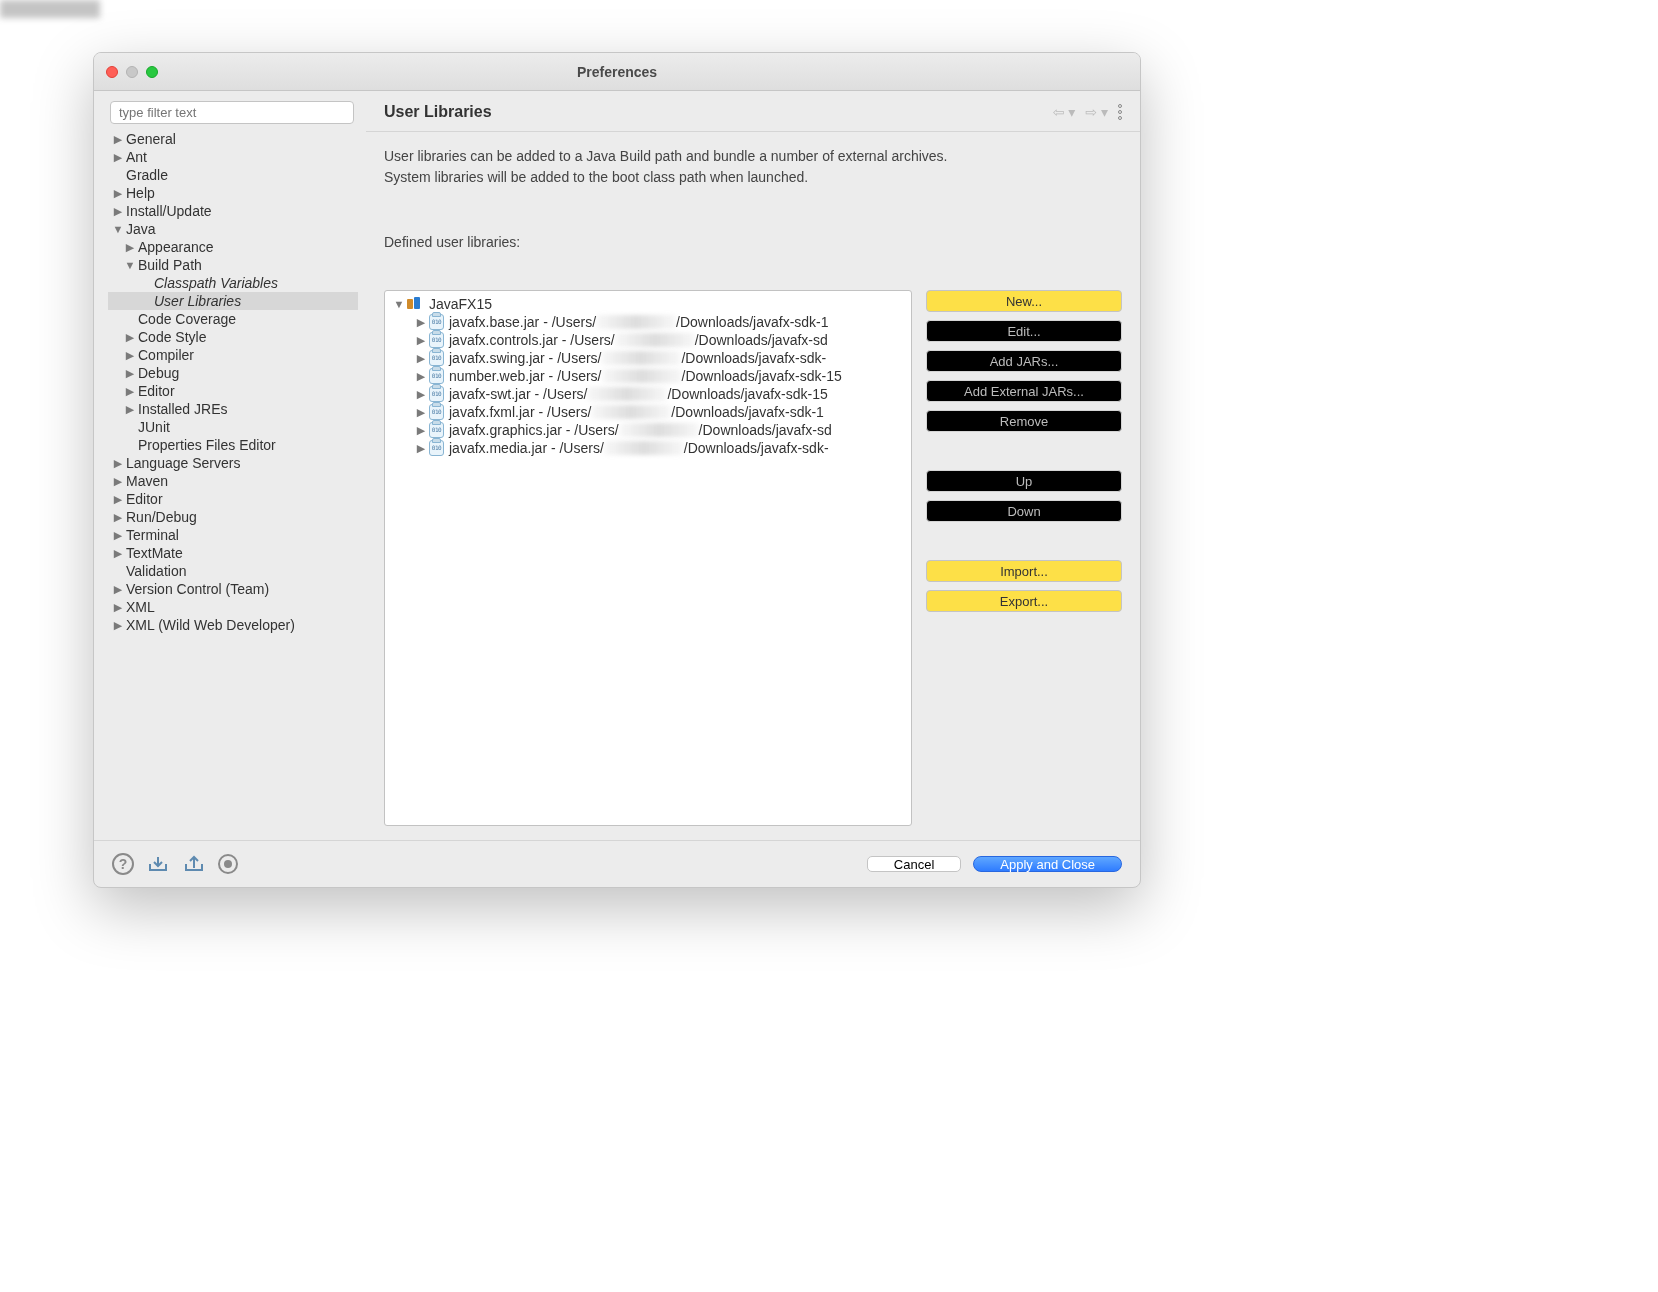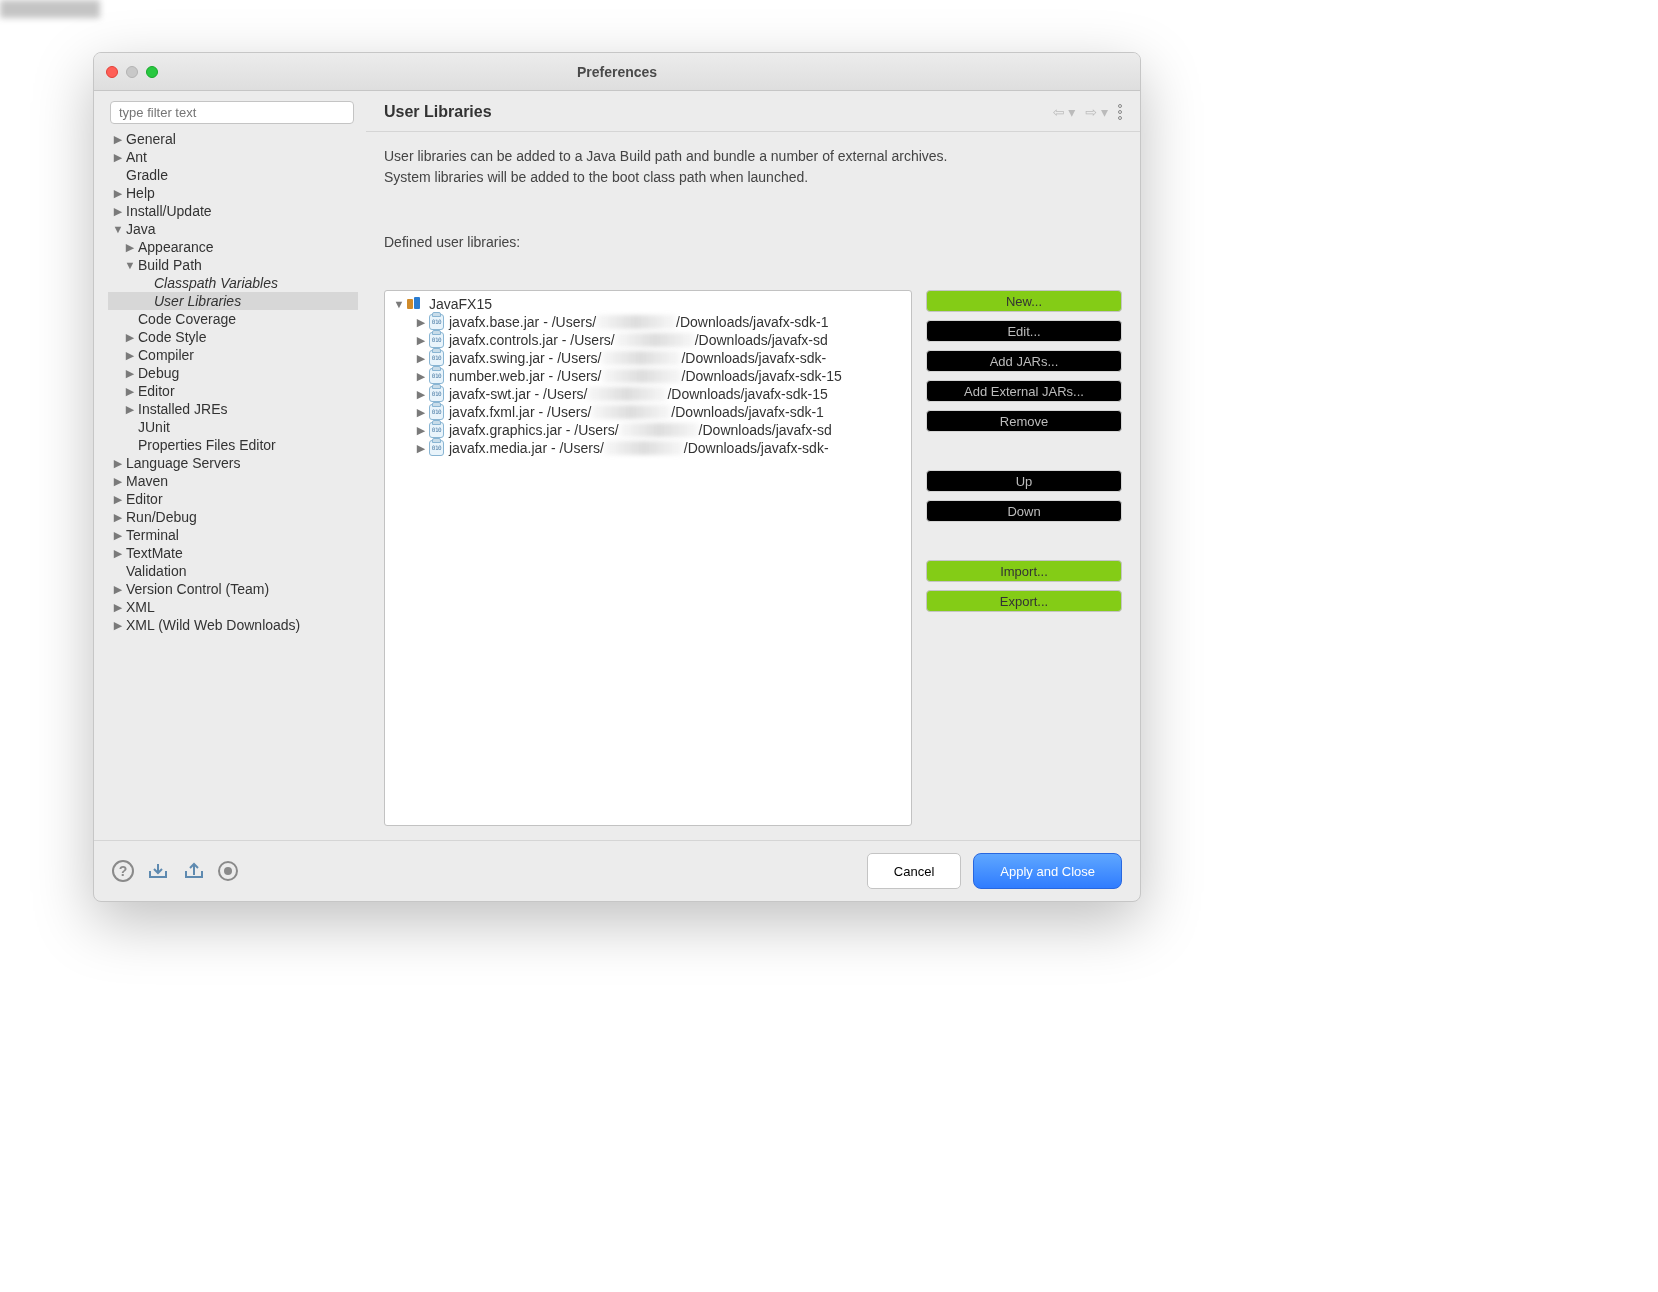--- a/index.html
+++ b/index.html
@@ -235,21 +235,21 @@
 .action-col {
   width: 196px;
   display: flex;
   flex-direction: column;
   gap: 8px;
 }
 .action-btn {
   height: 22px;
   border: 1px solid #c4c4c4;
   border-radius: 4px;
-  background: #84cc16;
+  background: #fde047;
   font-size: 13px;
   color: #333;
   cursor: default;
 }
 .action-btn.disabled {
   background: #000000;
   color: #bcbcbc;
   border-color: #d5d5d5;
 }
 .action-spacer { height: 22px; }
@@ -289,21 +289,21 @@
   display: inline-flex;
   align-items: center; justify-content: center;
 }
 .record-icon::after {
   content: "";
   width: 8px; height: 8px; border-radius: 50%;
   background: #8a8a8a;
 }
 .footer-spacer { flex: 1; }
 .footer-btn {
-  height: 36px;
+  height: 16px;
   padding: 0 26px;
   border: 1px solid #c4c4c4;
   border-radius: 5px;
   background: #fff;
   font-size: 13px;
   margin-left: 12px;
 }
 .footer-btn.primary {
   background: linear-gradient(to bottom, #5fa7ff, #2f7cff);
   border-color: #2867df;
@@ -442,21 +442,21 @@
           <div class="tree-item depth-0">
             <span class="disclosure">▶</span>
             <span>Version Control (Team)</span>
           </div>
           <div class="tree-item depth-0">
             <span class="disclosure">▶</span>
             <span>XML</span>
           </div>
           <div class="tree-item depth-0">
             <span class="disclosure">▶</span>
-            <span>XML (Wild Web Downloads)</span>
+            <span>XML (Wild Web Developer)</span>
           </div>
         </div>
     </div>
 
     <div class="main">
       <div class="main-header">
         <div class="main-title">User Libraries</div>
         <div class="nav-icons">
           <span class="nav-arrow">⇦ ▾</span>
           <span class="nav-arrow">⇨ ▾</span>

